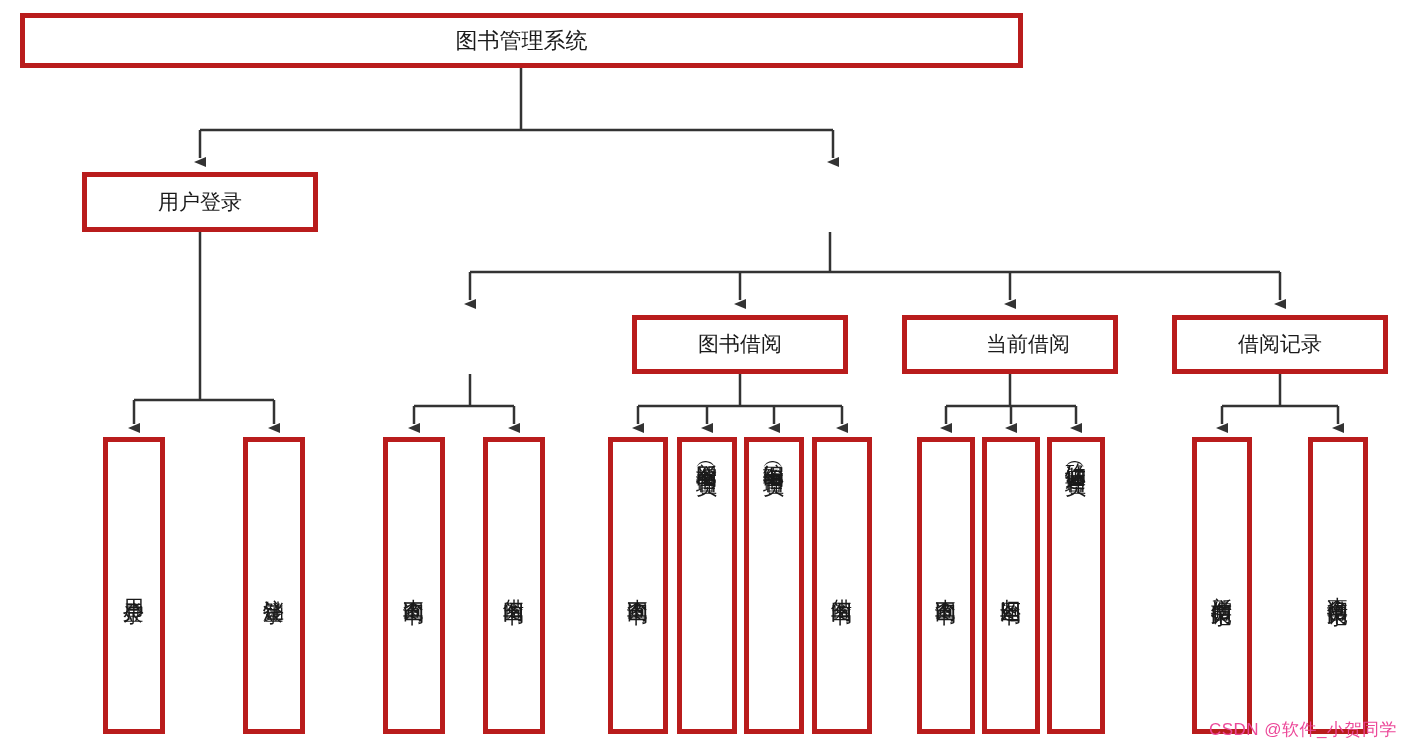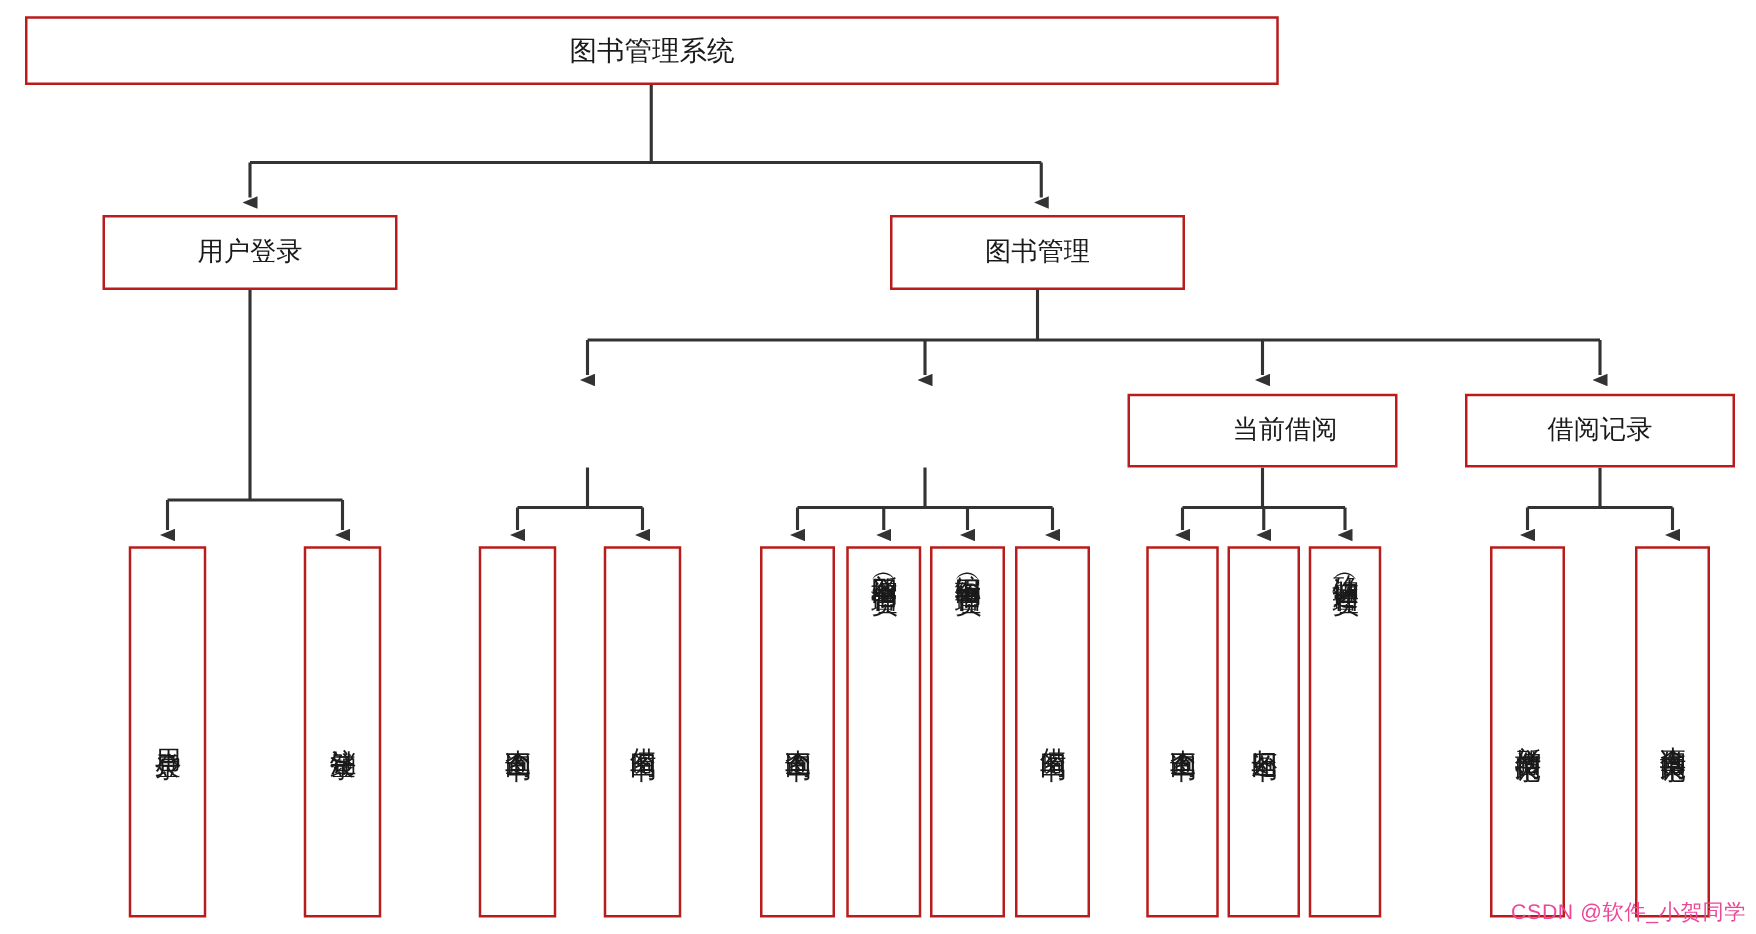--- a/index.html
+++ b/index.html
@@ -21,21 +21,21 @@
     position: absolute;
     left: 0;
     top: 0;
     width: 1405px;
     height: 747px;
     pointer-events: none;
   }
   .node {
     position: absolute;
     box-sizing: border-box;
-    border: 2px solid #b91c1c;
+    border: 5px solid #b91c1c;
     background: #ffffff;
     display: flex;
     align-items: center;
     justify-content: center;
     color: #1a1a1a;
   }
   .node .lbl {
     display: block;
     text-align: center;
     line-height: 1.18;
@@ -131,24 +131,24 @@
     </g>
   </svg>
 
   <div class="node horiz root" style="left:20px; top:13px; width:1003px; height:55px;">
     <span class="lbl">图书管理系统</span>
   </div>
 
   <div class="node horiz" style="left:82px; top:172px; width:236px; height:60px;">
     <span class="lbl">用户登录</span>
   </div>
-  <div class="node horiz" style="left:712px; top:172px; width:236px; height:60px;">
-    <span class="lbl">图书管理</span>
-  </div>
-
+
+  <div class="node horiz" style="left:632px; top:315px; width:216px; height:59px;">
+    <span class="lbl">图书借阅</span>
+  </div>
   <div class="node horiz" style="left:902px; top:315px; width:216px; height:59px;padding-left:36px;">
     <span class="lbl">当前借阅</span>
   </div>
   <div class="node horiz" style="left:1172px; top:315px; width:216px; height:59px;">
     <span class="lbl">借阅记录</span>
   </div>
 
   <div class="node vert mid" style="left:103px; top:437px; width:62px; height:297px;">
     <span class="lbl">用户登录</span>
   </div>

